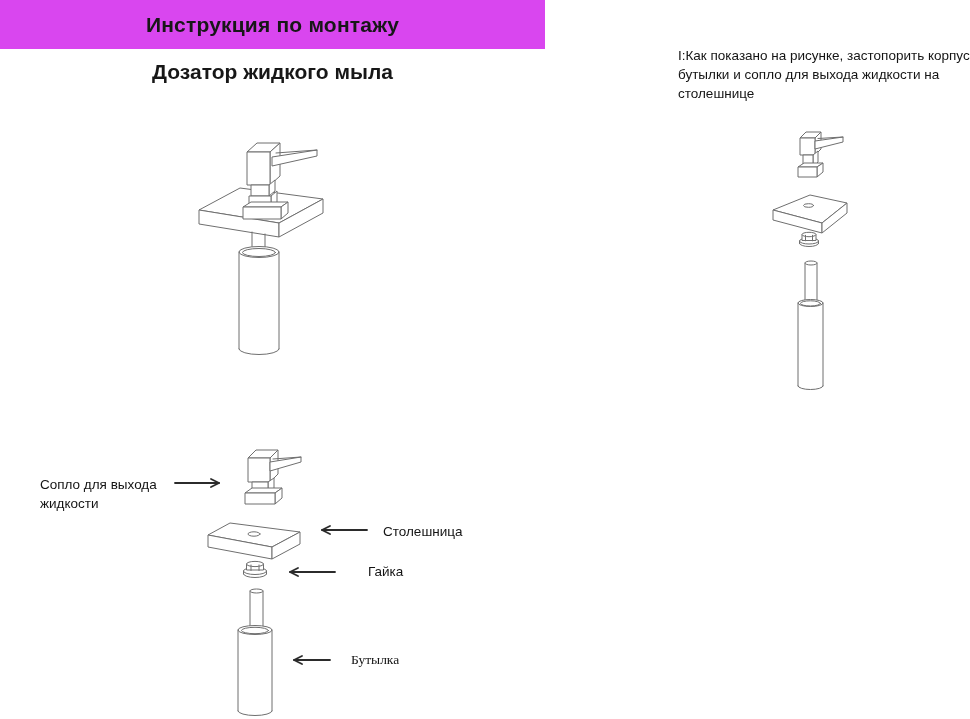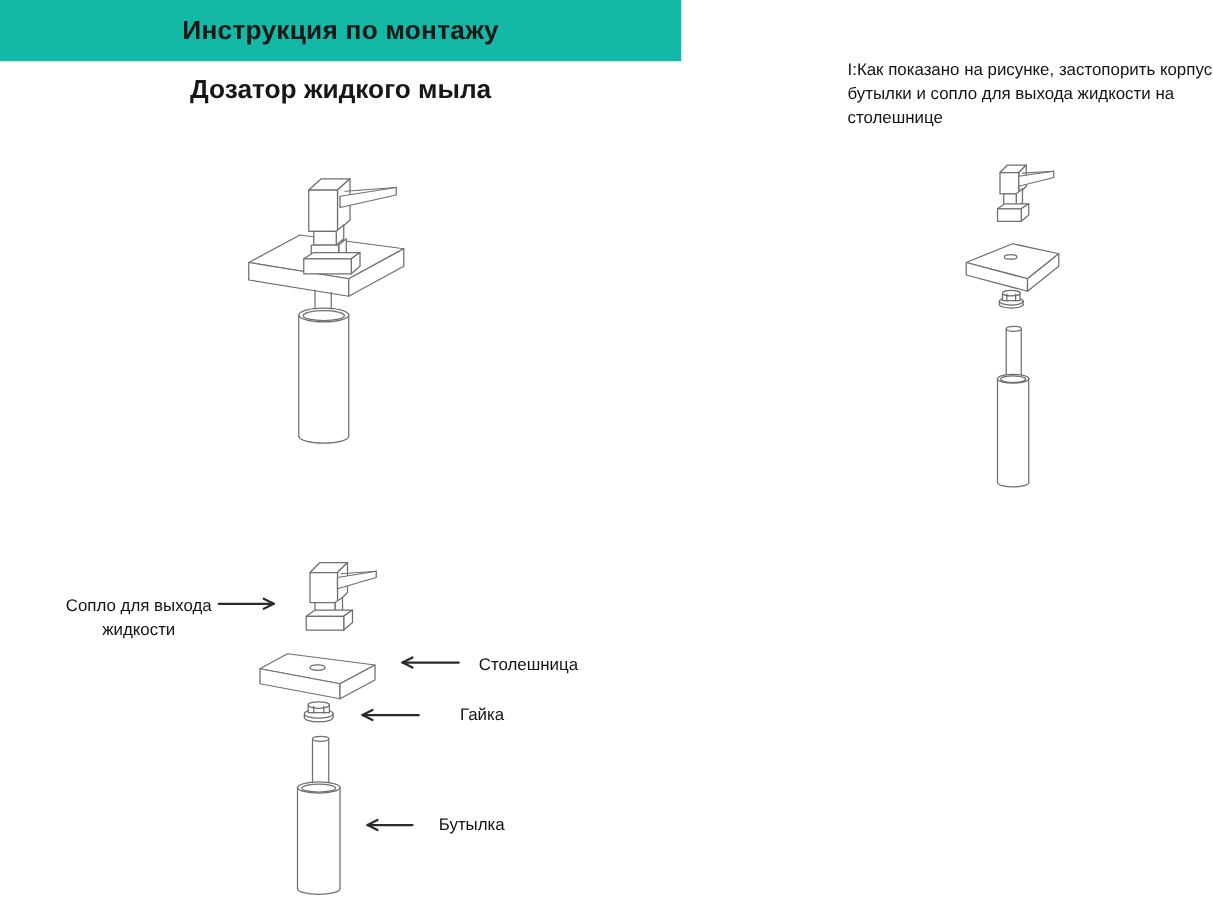--- a/index.html
+++ b/index.html
@@ -4,41 +4,41 @@
 <style>
   * { margin:0; padding:0; box-sizing:border-box; }
   html,body { width:970px; height:719px; background:#ffffff;
               font-family:"Liberation Sans", sans-serif; }
   body { position:relative; overflow:hidden; color:#1a1a1a; }
 
   .abs { position:absolute; }
 
   .header-bar {
     left:0; top:0; width:545px; height:49px;
-    background:#14b8a6;
+    background:#d946ef;
     display:flex; align-items:center; justify-content:center;
   }
   .header-title { font-size:21px; font-weight:600; color:#171717; letter-spacing:.2px; }
 
   .subtitle {
     left:0; top:60px; width:545px; text-align:center;
     font-size:21px; font-weight:600; color:#171717;
   }
 
   .step-text {
     left:678px; top:46px; width:300px;
     font-size:13.5px; line-height:19px; color:#141414;
     white-space:pre-line;
   }
 
   .part-label { font-size:13.5px; color:#141414; white-space:pre-line; }
-  #label-nozzle     { left:40px;  top:475px; width:142px; text-align:center; line-height:19px; }
+  #label-nozzle     { left:40px;  top:475px; width:142px; text-align:left; line-height:19px; }
   #label-countertop { left:383px; top:524px;text-align:right; }
   #label-nut        { left:368px; top:564px; }
-  #label-bottle     { left:351px; top:652px; }
+  #label-bottle     { left:351px; top:652px;font-family:Liberation Serif, serif; }
 
   svg.drawing { position:absolute; overflow:visible; }
   .ln   { fill:none;    stroke:#6f6f6f; stroke-width:1; stroke-linecap:round; stroke-linejoin:round; }
   .face { fill:#ffffff; stroke:#6f6f6f; stroke-width:1; stroke-linejoin:round; }
   .arrow { stroke:#2b2b2b; stroke-width:1.8; fill:none; stroke-linecap:round; }
 </style>
 </head>
 <body>
 
 <div class="abs header-bar">

